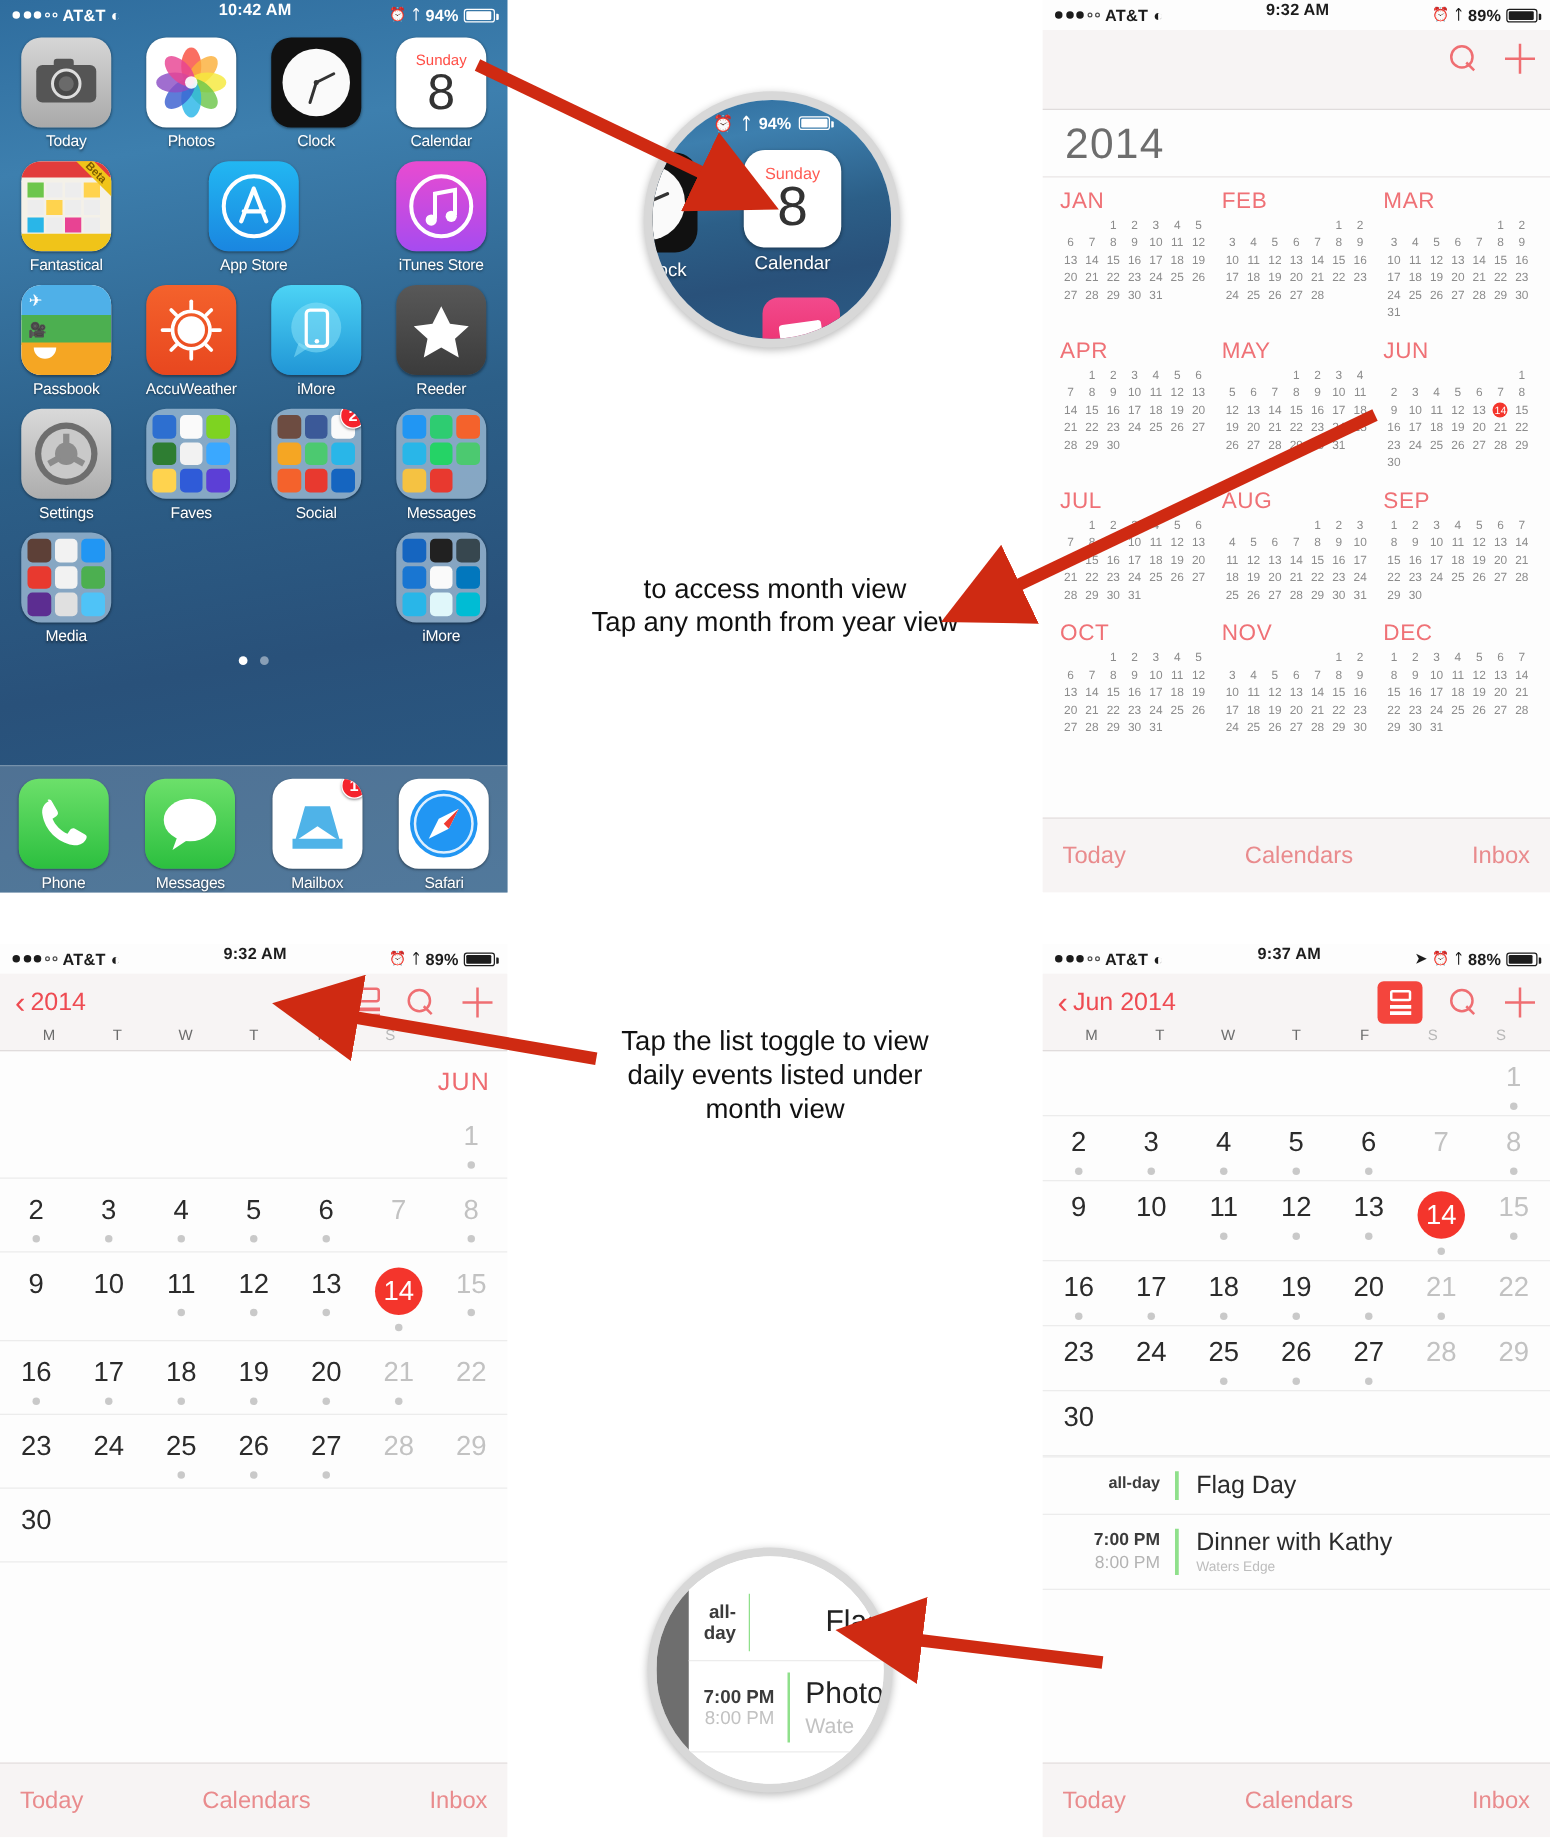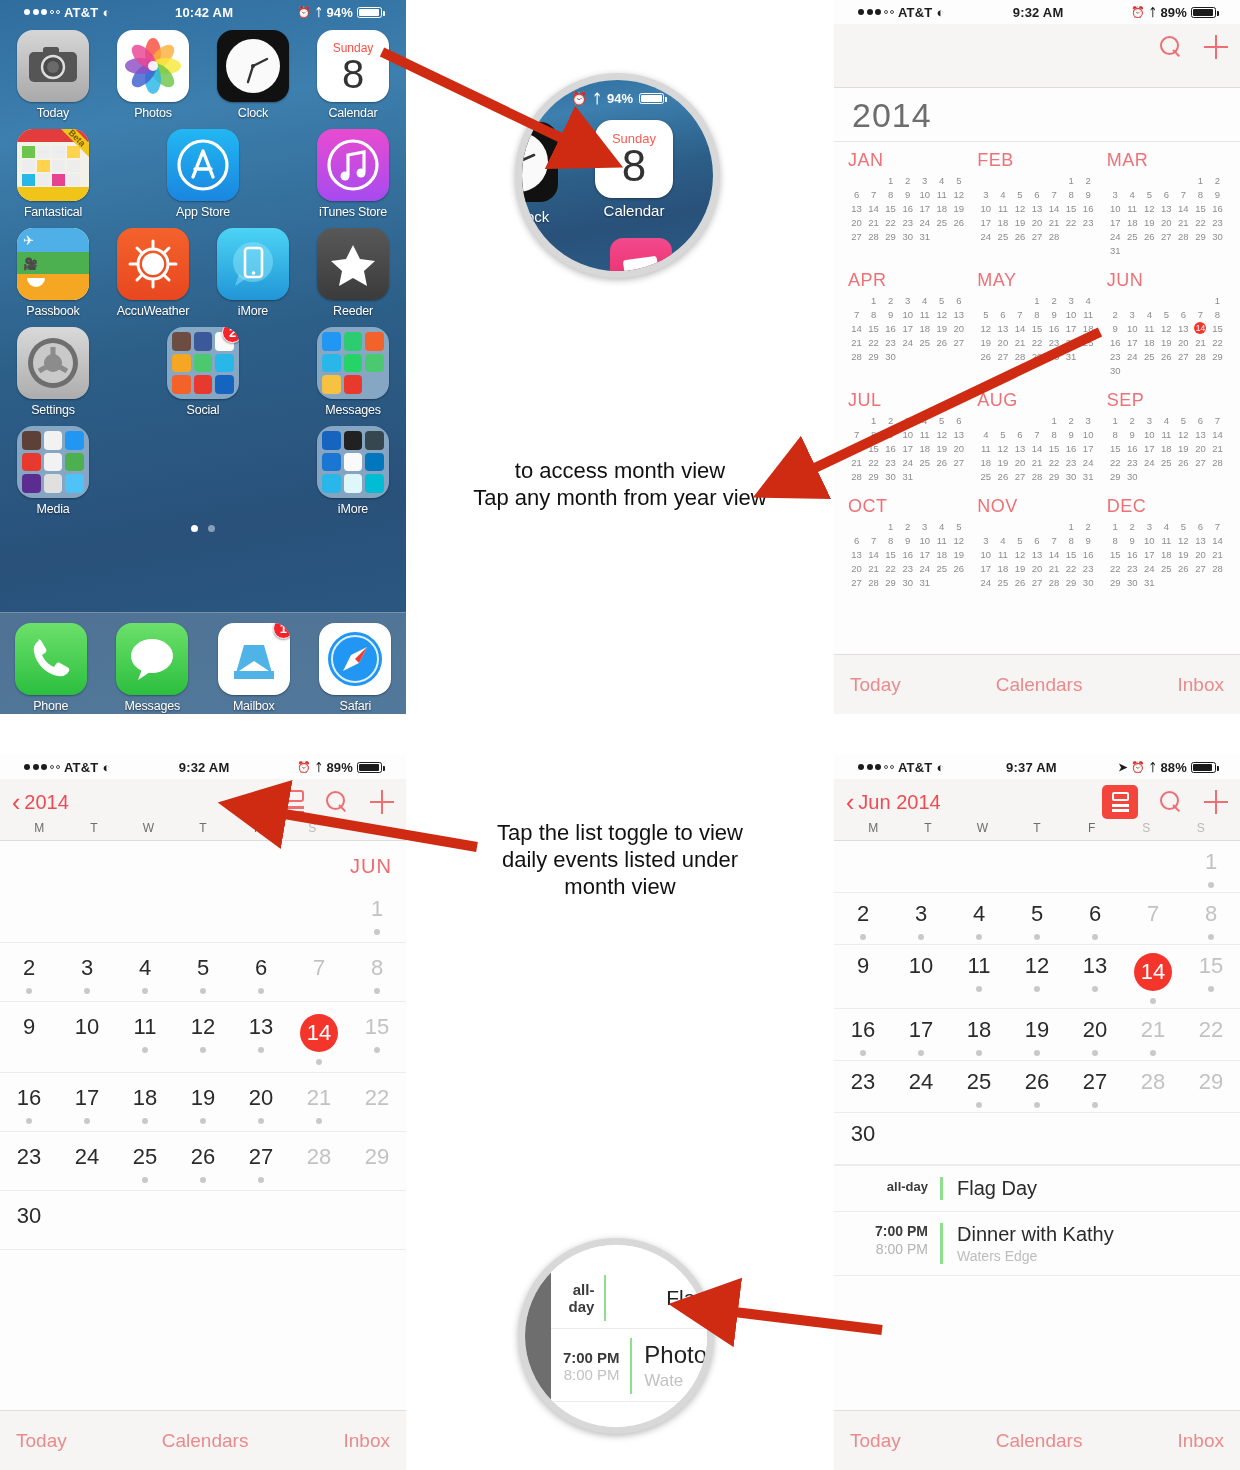--- a/index.html
+++ b/index.html
@@ -14,21 +14,21 @@
 
   
   .phone { position:absolute; overflow:hidden; background:#fff; }
   .phone.homescreen {
     left:0; top:0; width:406px; height:714px;
     background:linear-gradient(170deg,#2f6d9e 0%,#3d7fae 18%,#2c5f88 48%,#29517a 72%,#2b5c86 100%);
   }
 
   
   .statusbar {
-    height:24px; display:flex; align-items:center; padding:0 24px;
+    height:24px; display:flex; padding:0 10px;
     font-size:13px; font-weight:bold; letter-spacing:.2px;
   }
   .statusbar.dark { color:#ffffff; }
   .statusbar.light { color:#1c1c1c; }
   .sb-left { display:flex; align-items:center; gap:4px; }
   .sb-center { flex:1; text-align:center; }
   .sb-right { display:flex; align-items:center; gap:4px; }
   .dots { display:flex; gap:2.5px; align-items:center; }
   .dots i { width:6px; height:6px; border-radius:50%; display:block; }
   .dark .dots i.on { background:#fff; }
@@ -132,21 +132,21 @@
 
   
   .evlist { border-top:1px solid #ececec; }
   .evrow { display:flex; border-bottom:1px solid #ececec; padding:11px 0 11px 0; }
   .evtime { width:106px; text-align:right; padding-right:12px; }
   .evtime .t1 { font-size:14px; color:#3b3b3b; font-weight:bold; display:block; }
   .evtime .t2 { font-size:14px; color:#b3b3b3; display:block; margin-top:2px;}
   .evtime .allday { font-size:13px; color:#3b3b3b; font-weight:bold; }
   .evbar { width:3px; background:#8fe08b; margin-right:14px; }
   .evtitle { font-size:20px; color:#2b2b2b; }
-  .evloc { font-size:14px; color:#bdbdbd; margin-top:2px; }
+  .evloc { font-size:11px; color:#bdbdbd; margin-top:2px; }
 
   
   .yeartitle { font-size:34px; color:#6d6d6d; font-weight:300; padding:8px 0 6px 18px; letter-spacing:1px;}
   .yeargrid { padding:0 14px; display:grid; grid-template-columns:repeat(3,1fr); row-gap:14px; column-gap:10px;}
   .ymonth { }
   .ymname { color:#ef7176; font-size:18px; letter-spacing:.5px; margin-bottom:4px; }
   .ydays { display:grid; grid-template-columns:repeat(7,1fr); font-size:9.5px; color:#8c8c8c; row-gap:3px;}
   .ydays span { text-align:center; line-height:11px; }
   .ydays span.mark {
     color:#fff; background:#f4352c; border-radius:50%;
@@ -392,20 +392,36 @@
               <g stroke="#8c8c8c" stroke-width="5">
                 <line x1="36" y1="20" x2="36" y2="31"></line>
                 <line x1="22" y1="44" x2="31" y2="39"></line>
                 <line x1="50" y1="44" x2="41" y2="39"></line>
               </g>
             </svg>
           </div>
           <div class="applabel">Settings</div>
         </div>
 
+        <div class="app">
+          <div class="appicon folder">
+            <div class="fgrid">
+              <span style="background:#2d6fd0"></span>
+                <span style="background:#fafafa"></span>
+                <span style="background:#7ed321"></span>
+              <span style="background:#2e7d32"></span>
+                <span style="background:#f2f2f2"></span>
+                <span style="background:#3aa8ff"></span>
+              <span style="background:#ffd34e"></span>
+                <span style="background:#2f5bd8"></span>
+                <span style="background:#5c3fd6"></span>
+            </div>
+          </div>
+          <div class="applabel">Faves</div>
+        </div>
 
         <div class="app">
           <div class="appicon folder">
             <div class="badge">2</div>
             <div class="fgrid">
               <span style="background:#6d4c41"></span>
                 <span style="background:#3b5998"></span>
                 <span style="background:#fafafa"></span>
               <span style="background:#f5a623"></span>
                 <span style="background:#4cc970"></span>
@@ -1611,21 +1627,21 @@
       <span>Inbox</span>
     </div>
   </div>
 
   <div class="magnifier" style="left:518px; top:1238px; width:196px; height:196px;">
     <div class="mag-inner" style="background:#fff;">
       <div style="position:absolute;left:0;top:0;bottom:0;width:26px;background:#6e6e6e;"></div>
       <div style="position:absolute;left:26px;right:0;top:22px;height:62px;border-bottom:1px solid #ececec;display:flex;align-items:center;">
         <div style="width:86px;text-align:right;padding-right:10px;font-size:15px;font-weight:bold;color:#3b3b3b;">all-day</div>
         <div style="width:3px;height:46px;background:#8fe08b;margin-right:12px;"></div>
-        <div style="font-size:21px;color:#222;margin-left:48px;">Flag</div>
+        <div style="font-size:24px;color:#222;margin-left:48px;">Flag</div>
       </div>
       <div style="position:absolute;left:26px;right:0;top:85px;height:72px;border-bottom:1px solid #ececec;display:flex;align-items:center;">
         <div style="width:86px;text-align:right;padding-right:10px;">
           <div style="font-size:15px;font-weight:bold;color:#3b3b3b;">7:00 PM</div>
           <div style="font-size:15px;color:#c2c2c2;">8:00 PM</div>
         </div>
         <div style="width:3px;height:56px;background:#8fe08b;margin-right:12px;"></div>
         <div>
           <div style="font-size:24px;color:#222;">Photo</div>
           <div style="font-size:17px;color:#c2c2c2;margin-top:2px;">Wate</div>

